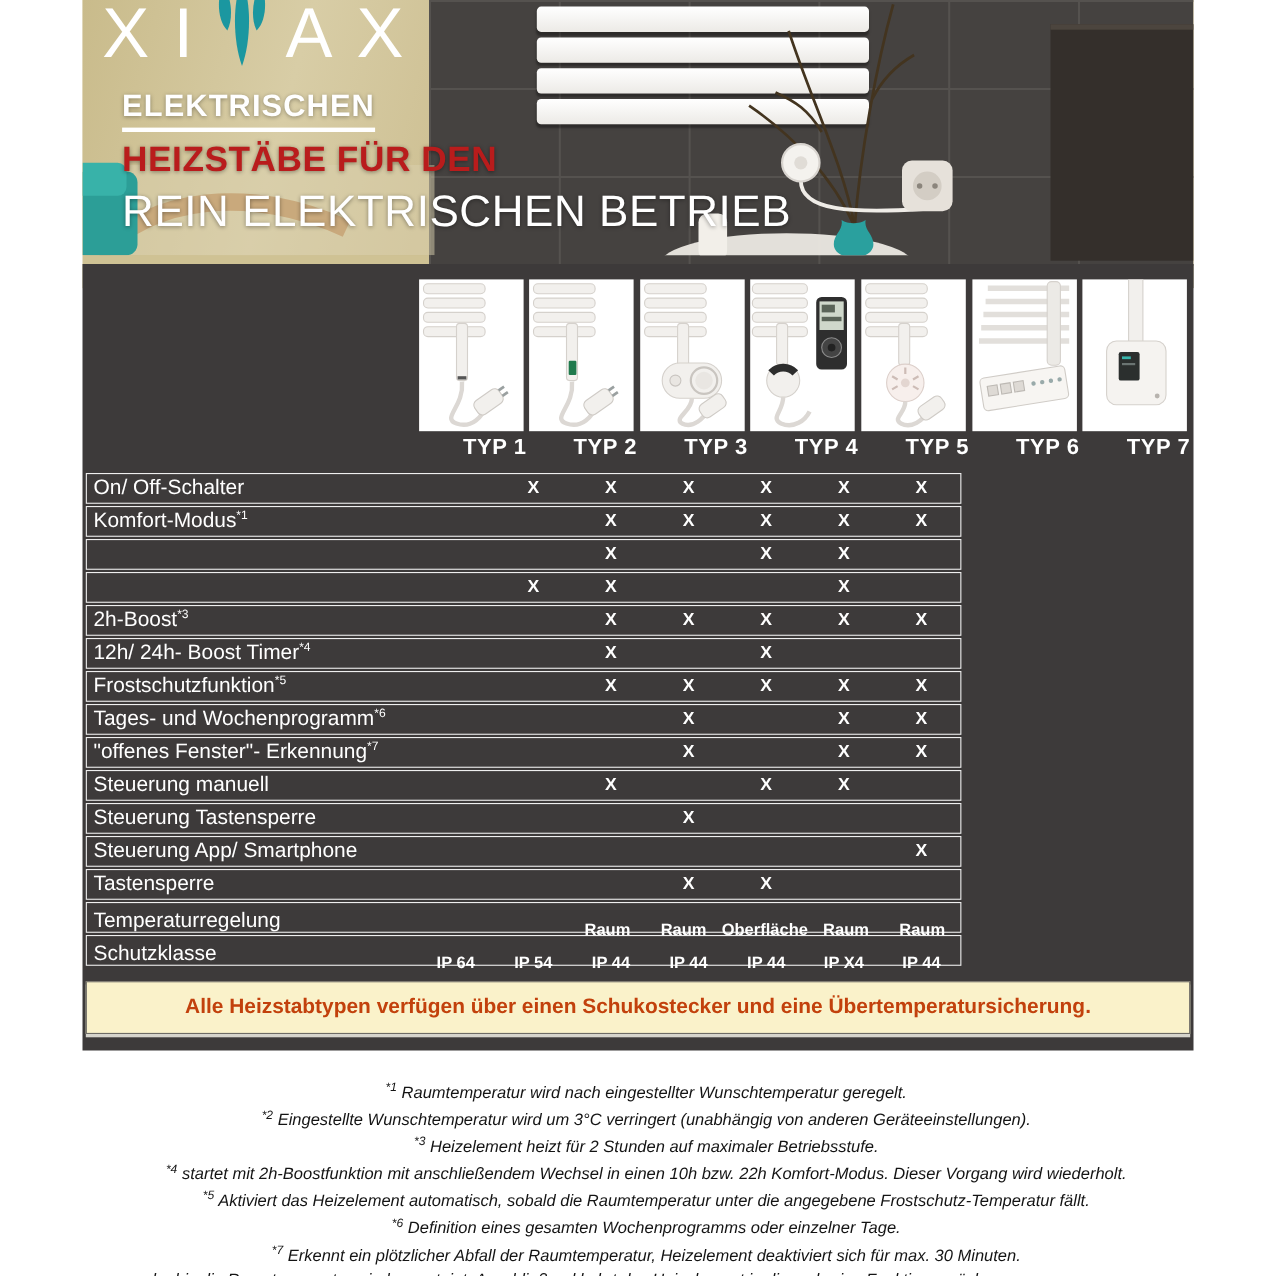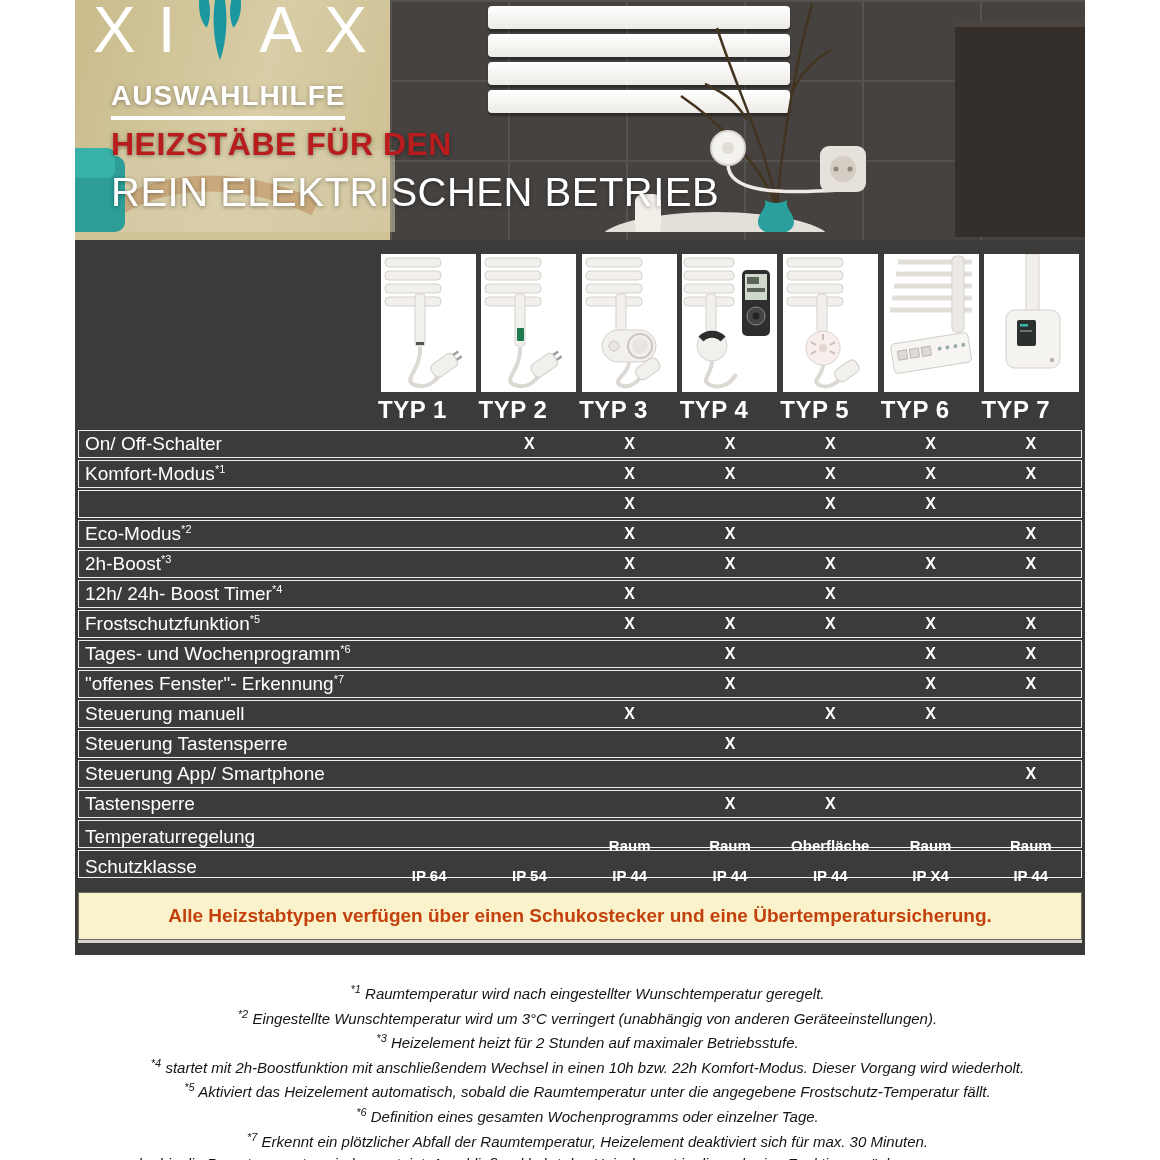--- a/index.html
+++ b/index.html
@@ -30,22 +30,22 @@
   .h1b{position:absolute;left:36px;top:170px;color:#fff;font-size:40px;font-weight:400;
        letter-spacing:.5px;text-shadow:0 1px 4px rgba(0,0,0,.4);}
 
   
   .panel{position:absolute;top:240px;left:0;width:1010px;height:715px;background:#3d3a3a;}
   .grid8{display:grid;grid-template-columns:300px repeat(7,1fr);}
   .tilerow{position:absolute;top:14px;left:3px;width:1004px;}
   .tilecell{display:flex;justify-content:center;}
   .tile{width:95px;height:138px;background:#fff;}
   .typrow{position:absolute;top:156px;left:3px;width:1004px;}
-  .typ{color:#fff;font-weight:700;font-size:24px;text-align:left;letter-spacing:.5px;}
-  .rows{position:absolute;top:190px;left:3px;width:1004px;display:flex;flex-direction:column;gap:2px;}
+  .typ{color:#fff;font-weight:700;font-size:20px;text-align:right;letter-spacing:.5px;}
+  .rows{position:absolute;top:190px;left:3px;width:796px;display:flex;flex-direction:column;gap:2px;}
   .row{height:28px;box-sizing:border-box;border:1px solid #efefef;align-items:center;}
   .lbl{color:#fff;font-size:19px;padding-left:6px;white-space:nowrap;font-weight:400;}
   .lbl sup{font-size:11px;}
   .c{color:#fff;font-weight:700;font-size:16px;text-align:center;}
   .vals .c{font-size:15px;margin-top:16px;}
   .note{position:absolute;top:652px;left:3px;width:1004px;height:48px;box-sizing:border-box;
         background:#faf2ca;border:1px solid #6e6c66;box-shadow:0 3px 0 #d6d4cc;
         display:flex;align-items:center;justify-content:center;
         color:#c2410c;font-weight:700;font-size:19px;}
 
@@ -103,21 +103,21 @@
       <span>XI</span>
         <svg width="58" height="76" viewBox="0 0 60 80">
         <g fill="#1b97a0">
           <path d="M30 80 C21 56 21 16 30 0 C39 16 39 56 30 80 Z"></path>
           <path d="M12 2 C20 14 22 34 16 46 C6 36 6 14 12 2 Z"></path>
           <path d="M48 2 C54 14 54 36 44 46 C38 34 40 14 48 2 Z"></path>
         </g>
       </svg>
         <span>AX</span>
     </div>
-    <div class="kicker">AUSWAHLHILFE</div>
+    <div class="kicker">ELEKTRISCHEN</div>
     <div class="h1a">HEIZSTÄBE FÜR DEN</div>
     <div class="h1b">REIN ELEKTRISCHEN BETRIEB</div>
   </div>
 
   <div class="panel">
 
     <div class="tilerow grid8">
       <div></div>
       <div class="tilecell">
           <div class="tile">
@@ -301,21 +301,20 @@
       <div class="row grid8">
           <div class="c"></div>
           <div class="c"></div>
           <div class="c"></div>
           <div class="c">X</div>
           <div class="c"></div>
           <div class="c">X</div>
           <div class="c">X</div>
         </div>
       <div class="row grid8">
-          <div class="lbl"><span>Eco-Modus</span><sup>*2</sup></div>
           <div class="c"></div>
           <div class="c"></div>
           <div class="c">X</div>
           <div class="c">X</div>
           <div class="c"></div>
           <div class="c"></div>
           <div class="c">X</div>
         </div>
       <div class="row grid8">
           <div class="lbl"><span>2h-Boost</span><sup>*3</sup></div>

